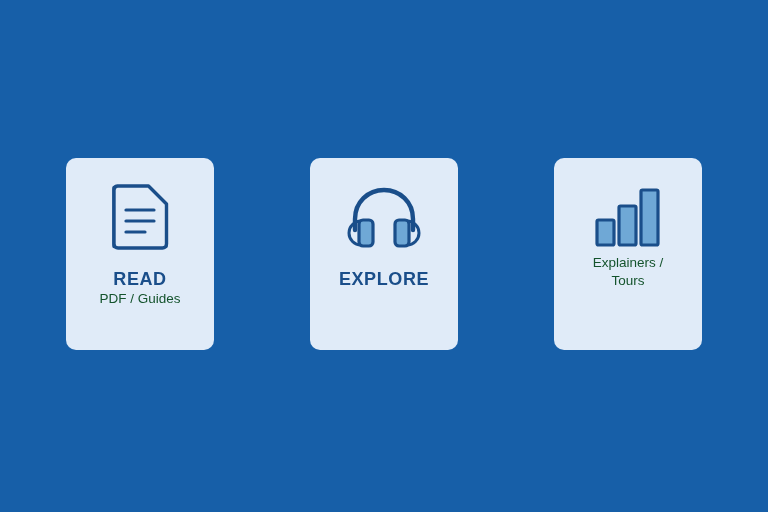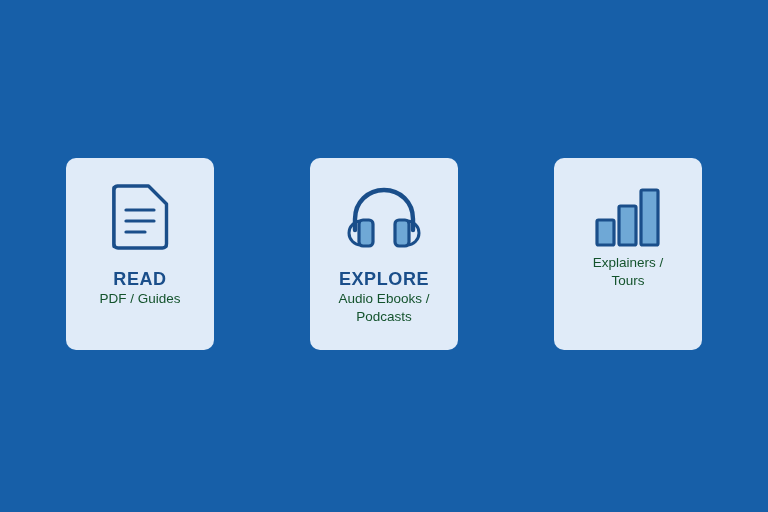--- a/index.html
+++ b/index.html
@@ -100,22 +100,20 @@
       <div class="icon-wrap">
         <svg width="80" height="66" viewBox="0 0 80 66" fill="none">
           <path d="M11 46 V35 C11 18 24 6 40 6 C56 6 69 18 69 35 V46" stroke="#1A4E8A" stroke-width="4.4" fill="none" stroke-linecap="round"></path>
           <path d="M17 37 a12 12 0 0 0 0 24" stroke="#1A4E8A" stroke-width="3" fill="none"></path>
           <path d="M63 37 a12 12 0 0 1 0 24" stroke="#1A4E8A" stroke-width="3" fill="none"></path>
           <rect x="15" y="36" width="14" height="26" rx="4" ry="4" fill="#6FA8D6" stroke="#1A4E8A" stroke-width="3.2"></rect>
           <rect x="51" y="36" width="14" height="26" rx="4" ry="4" fill="#6FA8D6" stroke="#1A4E8A" stroke-width="3.2"></rect>
         </svg>
       </div>
       <div class="card-title">EXPLORE</div>
-      <div class="card-sub">Audio Ebooks /
-Podcasts</div>
     </div>
 
     <div class="card">
       <div class="icon-wrap">
         <svg width="70" height="64" viewBox="0 0 70 64" fill="none">
           <rect x="4" y="35" width="17" height="25" rx="1.5" fill="#6FA8D6" stroke="#1A4E8A" stroke-width="3.2"></rect>
           <rect x="26" y="21" width="17" height="39" rx="1.5" fill="#6FA8D6" stroke="#1A4E8A" stroke-width="3.2"></rect>
           <rect x="48" y="5" width="17" height="55" rx="1.5" fill="#6FA8D6" stroke="#1A4E8A" stroke-width="3.2"></rect>
         </svg>
       </div>

